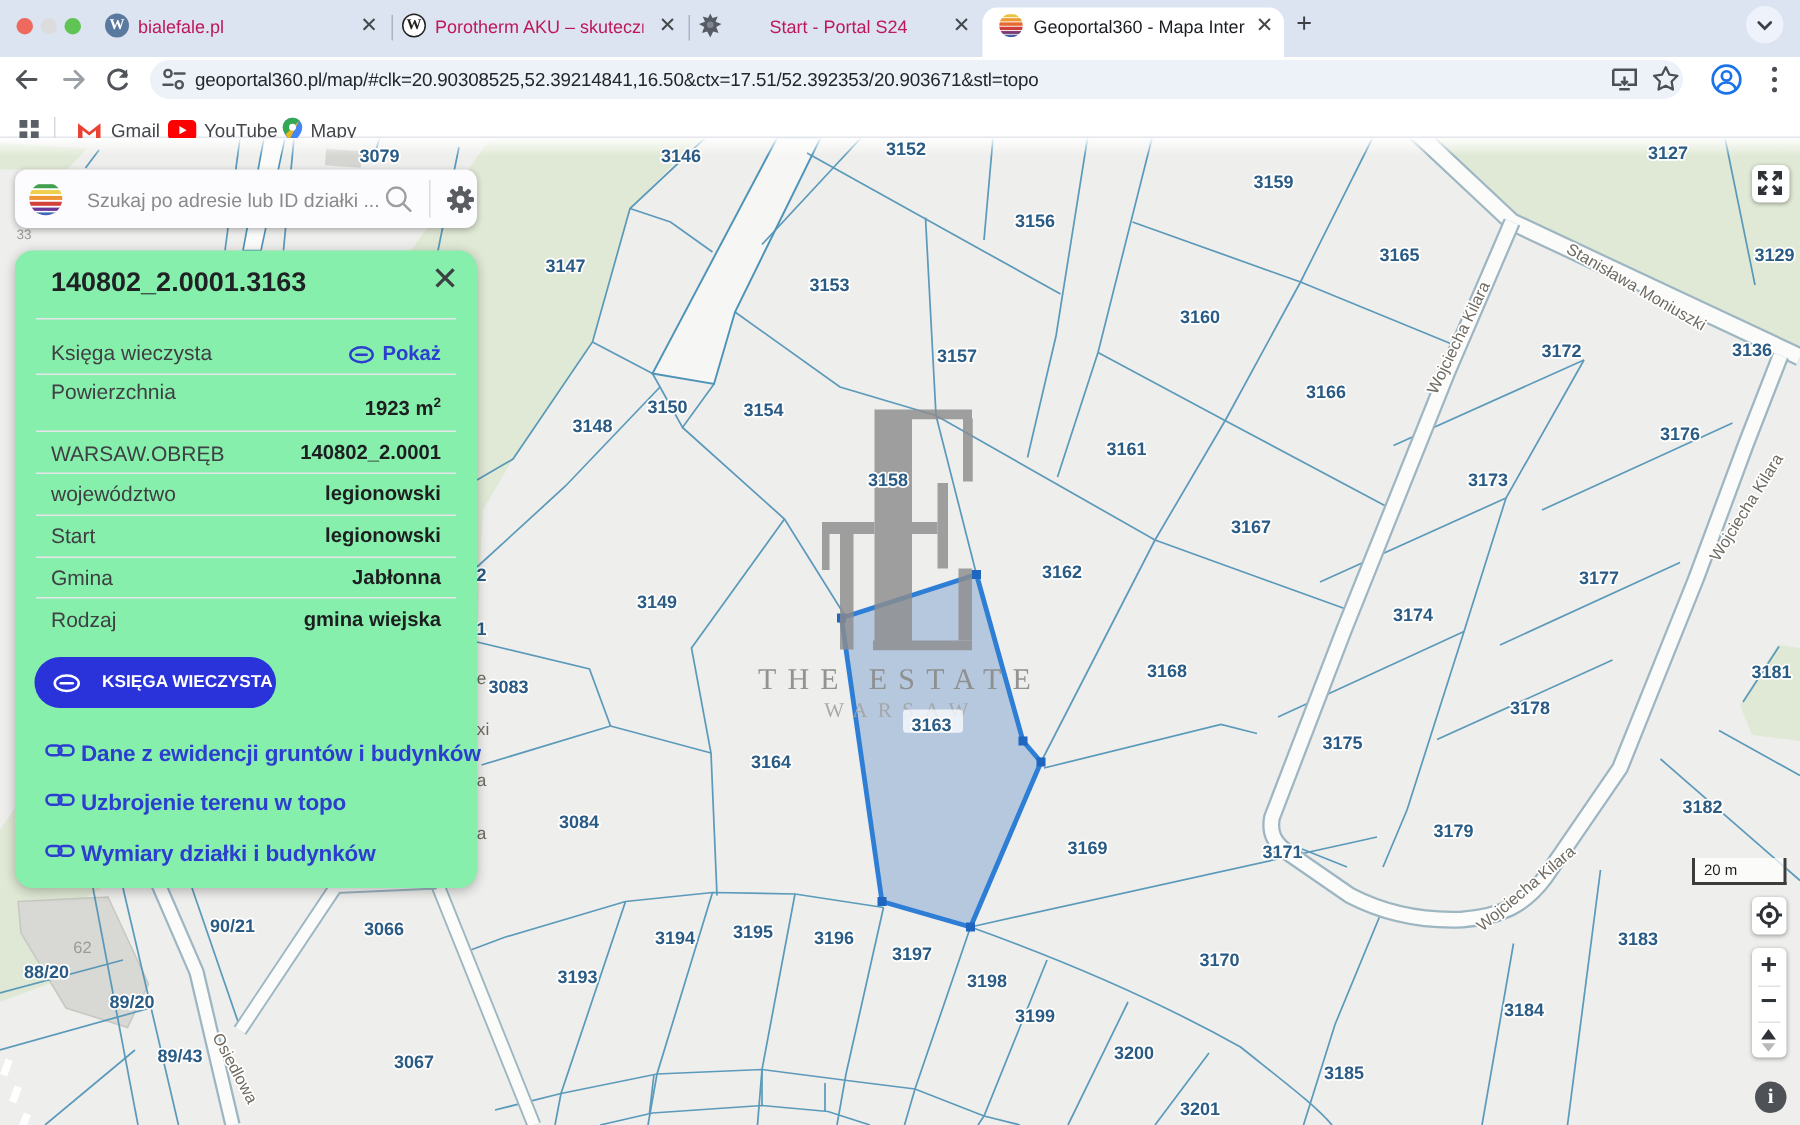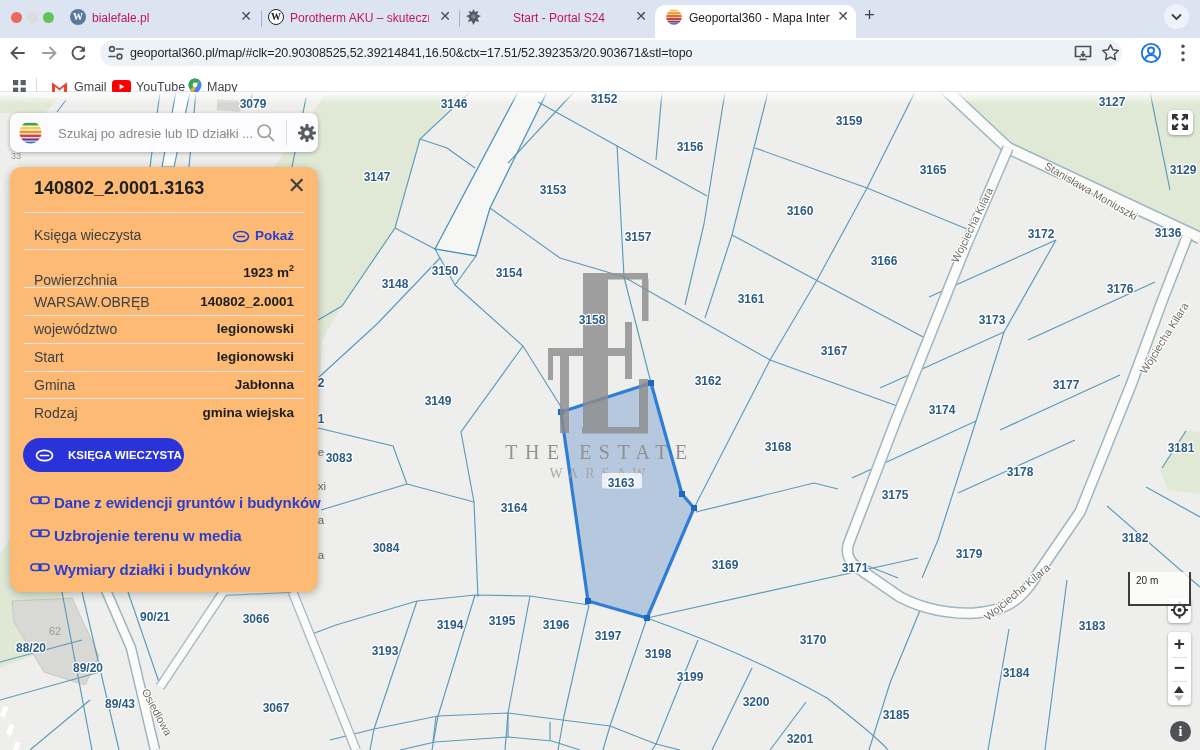--- a/index.html
+++ b/index.html
@@ -13,21 +13,21 @@
 #activetab{position:absolute;left:655px;top:5px;width:201px;height:33px;background:#fff;border-radius:10px 10px 0 0}
 #toolbar{position:absolute;left:0;top:38px;width:1200px;height:30px;background:#fff}
 #omnibox{position:absolute;left:100px;top:40px;width:1022px;height:26px;border-radius:13px;background:#edf1f8}
 #urltext{position:absolute;left:130px;top:46px;font-size:12.5px;color:#23262b;letter-spacing:-0.1px}
 #bookmarks{position:absolute;left:0;top:68px;width:1200px;height:24px;background:#fff;border-bottom:1px solid #e4e6ec}
 .bktext{position:absolute;top:80px;font-size:12.5px;color:#43464b}
 #mapwrap{position:absolute;left:0;top:92px;width:1200px;height:658px;background:#eeeeec}
 #searchbar{position:absolute;left:10px;top:21px;width:308px;height:39px;background:#fcfbfd;border-radius:8px;box-shadow:0 1px 4px rgba(0,0,0,.3)}
 #sbtext{position:absolute;left:48px;top:12.5px;font-size:13px;color:#8a8a8a;white-space:nowrap}
 #sbdiv{position:absolute;left:276px;top:7px;width:1px;height:25px;background:#dcdcdc}
-#panel{position:absolute;left:10px;top:75px;width:308px;height:425px;background:#fdba74;border-radius:12px;box-shadow:0 2px 8px rgba(0,0,0,.28)}
+#panel{position:absolute;left:10px;top:75px;width:308px;height:425px;background:#86efac;border-radius:12px;box-shadow:0 2px 8px rgba(0,0,0,.28)}
 #ptitle{position:absolute;left:24px;top:11px;font-size:18px;font-weight:bold;color:#202124}
 #pclose{position:absolute;right:12px;top:6px;font-size:22px;color:#3c4043;font-weight:400}
 .pdiv{position:absolute;left:14px;right:14px;height:1px;background:#e8e5ea}
 .prow-l{position:absolute;left:24px;font-size:14px;color:#3f4043}
 .prow-v{position:absolute;right:24px;font-size:13.5px;font-weight:bold;color:#1d1e20;text-align:left}
 #kwbtn{position:absolute;left:13px;top:271px;width:161px;height:34px;background:#2a32da;border-radius:18px;color:#fff;font-size:11.5px;font-weight:bold;letter-spacing:0;line-height:34px;text-align:left;padding-left:45px;white-space:nowrap}
 .plink{position:absolute;left:44px;font-size:15px;font-weight:bold;color:#2b3ecf;white-space:nowrap;letter-spacing:-0.1px}
 .ctrl{position:absolute;background:#fff;border-radius:5px;box-shadow:0 1px 3px rgba(0,0,0,.35)}
 </style>
 </head>
@@ -403,21 +403,21 @@
   <div id="ptitle">140802_2.0001.3163</div>
   <div id="pclose">✕</div>
   <div class="pdiv" style="top:45px"></div>
   <div class="prow-l" style="top:60px">Księga wieczysta</div>
   <svg style="position:absolute;left:222px;top:62px" width="18" height="15">
         <ellipse cx="9" cy="7.5" rx="7.5" ry="5" stroke="#2b3ecf" stroke-width="1.6" fill="none"></ellipse>
         <path d="M5.5 7.5 h7" stroke="#2b3ecf" stroke-width="1.6" stroke-linecap="round"></path>
       </svg>
   <div style="position:absolute;right:24px;top:61px;font-size:13.5px;font-weight:bold;color:#2b3ecf">Pokaż</div>
   <div class="pdiv" style="top:82px"></div>
-  <div class="prow-l" style="top:105px">Powierzchnia</div>
+  <div class="prow-l" style="top:86px">Powierzchnia</div>
       <div class="prow-v" style="top:96px">1923 m<sup style="font-size:9px">2</sup></div>
   <div class="pdiv" style="top:120px"></div>
   <div class="prow-l" style="top:127px">WARSAW.OBRĘB</div>
       <div class="prow-v" style="top:127px">140802_2.0001</div>
   <div class="pdiv" style="top:148px"></div>
   <div class="prow-l" style="top:154px">województwo</div>
       <div class="prow-v" style="top:154px">legionowski</div>
   <div class="pdiv" style="top:176px"></div>
   <div class="prow-l" style="top:182px">Start</div>
       <div class="prow-v" style="top:182px">legionowski</div>
@@ -434,21 +434,21 @@
       </svg>
   <svg class="chain" style="position:absolute;left:20px;top:326px" width="20" height="14">
         <rect x="1" y="4" width="10" height="6.5" rx="3.2" stroke="#2b3ecf" stroke-width="1.7" fill="none"></rect>
         <rect x="9" y="4" width="10" height="6.5" rx="3.2" stroke="#2b3ecf" stroke-width="1.7" fill="none"></rect>
       </svg>
   <div class="plink" style="top:326.5px">Dane z ewidencji gruntów i budynków</div>
   <svg class="chain" style="position:absolute;left:20px;top:359px" width="20" height="14">
         <rect x="1" y="4" width="10" height="6.5" rx="3.2" stroke="#2b3ecf" stroke-width="1.7" fill="none"></rect>
         <rect x="9" y="4" width="10" height="6.5" rx="3.2" stroke="#2b3ecf" stroke-width="1.7" fill="none"></rect>
       </svg>
-  <div class="plink" style="top:359.5px">Uzbrojenie terenu w media</div>
+  <div class="plink" style="top:359.5px">Uzbrojenie terenu w topo</div>
   <svg class="chain" style="position:absolute;left:20px;top:393px" width="20" height="14">
         <rect x="1" y="4" width="10" height="6.5" rx="3.2" stroke="#2b3ecf" stroke-width="1.7" fill="none"></rect>
         <rect x="9" y="4" width="10" height="6.5" rx="3.2" stroke="#2b3ecf" stroke-width="1.7" fill="none"></rect>
       </svg>
   <div class="plink" style="top:393.5px">Wymiary działki i budynków</div>
 </div>
 <div class="ctrl" style="left:1168px;top:18px;width:24.5px;height:24.5px">
   <svg width="24" height="24" viewBox="0 0 24 24">
         <g stroke="#2f3337" stroke-width="2.2" fill="none">
           <path d="M9.6 5.1 H5.1 V9.6"></path>
@@ -473,14 +473,14 @@
   <div style="position:absolute;left:0;top:0;width:100%;height:25px;text-align:center;font-size:19px;font-weight:bold;color:#2f3337;line-height:24px">+</div>
   <div style="position:absolute;left:4px;top:25px;width:15px;height:1px;background:#e2e2e2"></div>
   <div style="position:absolute;left:0;top:25px;width:100%;height:24px;text-align:center;font-size:19px;font-weight:bold;color:#2f3337;line-height:21px">−</div>
   <div style="position:absolute;left:4px;top:49px;width:15px;height:1px;background:#e2e2e2"></div>
   <svg style="position:absolute;left:5.5px;top:53px" width="12" height="17">
         <path d="M6 1 L11 8 H1 Z" fill="#2f3337"></path>
         <path d="M1.5 10.5 L6 16.2 L10.5 10.5 Z" fill="#b9b9b9"></path>
       </svg>
 </div>
 <div style="position:absolute;left:1170px;top:629px;width:21px;height:21px;border-radius:50%;background:#4e5256;color:#fff;font-family:'Liberation Serif',serif;font-weight:bold;font-size:14px;text-align:center;line-height:21px">i</div>
-<div style="position:absolute;left:1128px;top:480px;width:63px;height:34px;background:rgba(255,255,255,.75);border-left:2px solid #3c3c3c;border-right:2px solid #3c3c3c;border-bottom:2px solid #3c3c3c;font-size:10px;color:#1f1f1f;padding:2.5px 0 0 6px">20 m</div>
+<div style="position:absolute;left:1128px;top:480px;width:63px;height:18px;background:rgba(255,255,255,.75);border-left:2px solid #3c3c3c;border-right:2px solid #3c3c3c;border-bottom:2px solid #3c3c3c;font-size:10px;color:#1f1f1f;padding:2.5px 0 0 6px">20 m</div>
 </div>
 
 </body></html>

